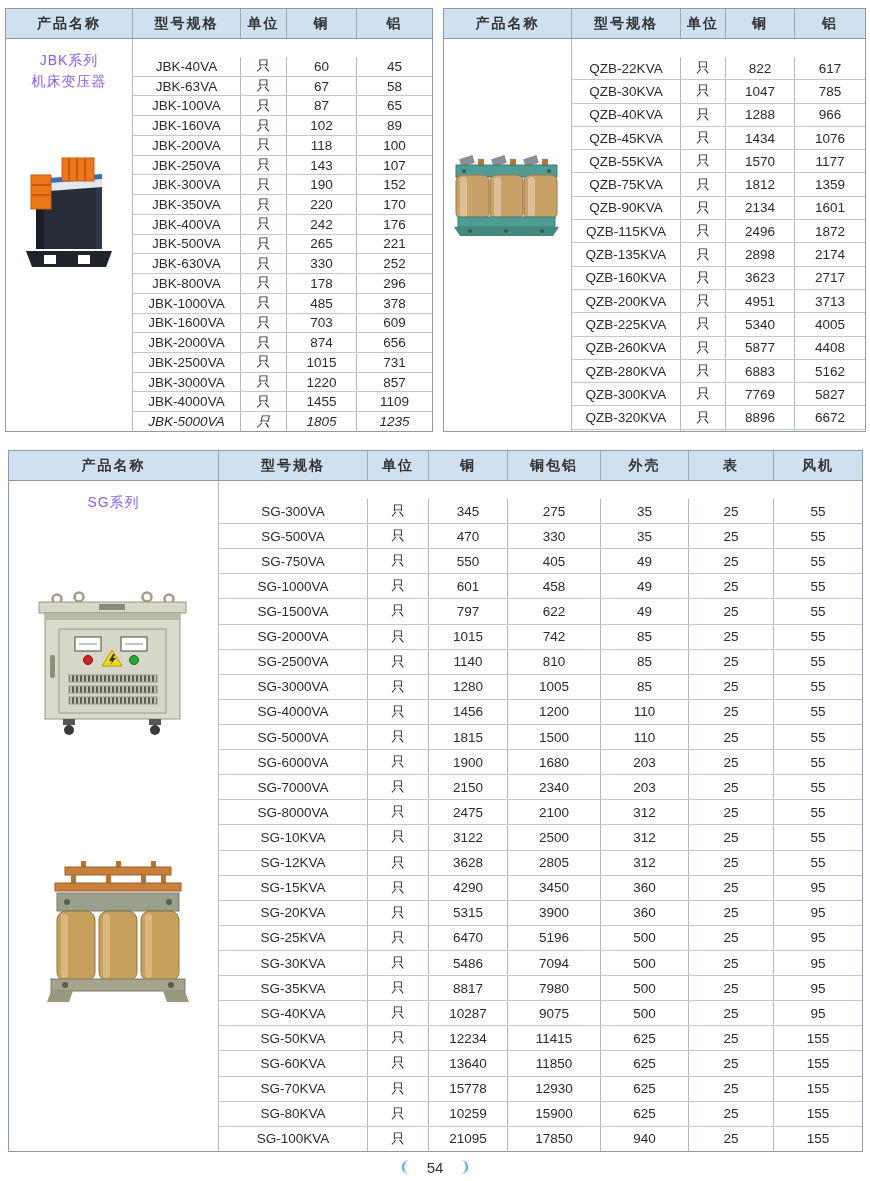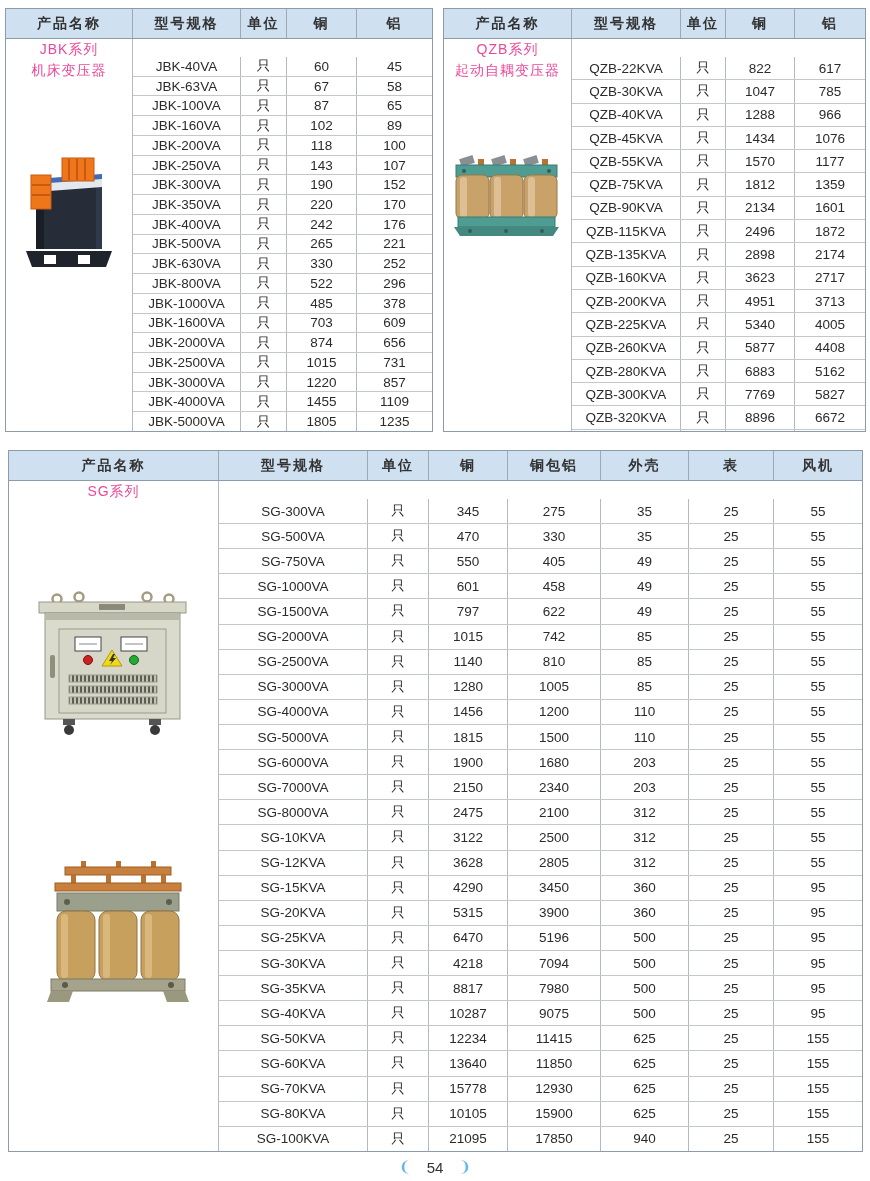--- a/index.html
+++ b/index.html
@@ -13,39 +13,39 @@
   .qzb{left:443px;top:8px;width:423px;height:424px;}
   .sg{left:8px;top:450px;width:855px;height:702px;}
 
   .thead{display:flex;height:30px;flex:0 0 30px;background:#cfe0f1;border-bottom:1px solid #8e9ba6;box-sizing:border-box;}
   .th{display:flex;align-items:center;justify-content:center;font-size:14px;font-weight:bold;color:#333;
       border-right:1px solid #9fa9b2;box-sizing:border-box;letter-spacing:2px;}
   .th:last-child{border-right:none;}
 
   .tbody{display:flex;flex:1;min-height:0;}
   .prodcell{position:relative;border-right:1px solid #b3b9be;box-sizing:border-box;flex:0 0 auto;}
-  .prodtitle{text-align:center;font-size:14px;line-height:21px;letter-spacing:1px;color:#ec4899;}
+  .prodtitle{text-align:center;font-size:14px;line-height:21px;letter-spacing:1px;color:#8b5cf6;margin-top:11px;}
   .photo{position:absolute;}
 
   .gridarea{flex:1;display:flex;flex-direction:column;min-width:0;margin-top:18px;}
   .rows{display:flex;flex-direction:column;flex:1;min-height:0;}
   .row{display:flex;flex:1;border-bottom:1px solid #c3c8cc;box-sizing:border-box;min-height:0;}
   .cell{display:flex;align-items:center;justify-content:center;font-size:13.5px;
         border-right:1px solid #b3b9be;box-sizing:border-box;overflow:hidden;white-space:nowrap;}
   .cell:last-child{border-right:none;}
 
   
   .jbk .w-name{width:127px;} .jbk .w-model{width:108px;} .jbk .w-unit{width:46px;} .jbk .w-cu{width:70px;} .jbk .w-al{flex:1;}
   .qzb .w-name{width:128px;} .qzb .w-model{width:109px;} .qzb .w-unit{width:45px;} .qzb .w-cu{width:69px;} .qzb .w-al{flex:1;}
   .sg  .w-name{width:210px;} .sg  .w-model{width:149px;} .sg  .w-unit{width:61px;} .sg  .w-cu{width:79px;}
   .sg  .w-cual{width:93px;}  .sg  .w-shell{width:88px;}  .sg  .w-meter{width:85px;} .sg  .w-fan{flex:1;}
 
   .jbk .prodcell{width:127px;} .qzb .prodcell{width:128px;} .sg .prodcell{width:210px;}
 
-  .jbk .rows .row:last-child{border-bottom:none;}
+  .jbk .rows .row:last-child{border-bottom:none;font-style:italic;}
   .sg  .rows .row:last-child{border-bottom:none;}
   .qzb .rows{flex:0 0 auto;}
   .qzb .rows .row{flex:0 0 23.3px;justify-content:space-between;}
   .qzb .filler{flex:1;border-bottom:none;}
 
   .pager{position:absolute;left:0;right:0;bottom:4px;height:20px;display:flex;align-items:center;justify-content:center;gap:16px;margin-top:20px;}
   .pagenum{font-size:15px;color:#333;}
 </style>
 </head>
 <body>
@@ -146,21 +146,21 @@
           </div>
           <div class="row">
             <div class="cell w-model">JBK-630VA</div>
             <div class="cell w-unit">只</div>
             <div class="cell w-cu">330</div>
             <div class="cell w-al">252</div>
           </div>
           <div class="row">
             <div class="cell w-model">JBK-800VA</div>
             <div class="cell w-unit">只</div>
-            <div class="cell w-cu">522</div>
+            <div class="cell w-cu">178</div>
             <div class="cell w-al">296</div>
           </div>
           <div class="row">
             <div class="cell w-model">JBK-1000VA</div>
             <div class="cell w-unit">只</div>
             <div class="cell w-cu">485</div>
             <div class="cell w-al">378</div>
           </div>
           <div class="row">
             <div class="cell w-model">JBK-1600VA</div>
@@ -206,24 +206,20 @@
 <div class="tblock qzb">
   <div class="thead">
     <div class="th w-name">产品名称</div>
     <div class="th w-model">型号规格</div>
     <div class="th w-unit">单位</div>
     <div class="th w-cu">铜</div>
     <div class="th w-al">铝</div>
   </div>
   <div class="tbody">
     <div class="prodcell">
-      <div class="prodtitle">
-        <div>QZB系列</div>
-        <div>起动自耦变压器</div>
-      </div>
       <svg class="photo" style="left:10px;top:116px;" width="105" height="88" viewBox="0 0 105 88">
         <rect x="6" y="2" width="14" height="8" fill="#8a8f94" transform="rotate(-18 13 6)"></rect>
         <rect x="38" y="2" width="14" height="8" fill="#8a8f94" transform="rotate(-18 45 6)"></rect>
         <rect x="70" y="2" width="14" height="8" fill="#8a8f94" transform="rotate(-18 77 6)"></rect>
         <rect x="24" y="4" width="6" height="7" fill="#b87333"></rect>
         <rect x="56" y="4" width="6" height="7" fill="#b87333"></rect>
         <rect x="88" y="4" width="6" height="7" fill="#b87333"></rect>
         <rect x="2" y="10" width="101" height="12" fill="#4e9c92" stroke="#3a7a72"></rect>
         <circle cx="10" cy="16" r="2" fill="#2e6058"></circle>
           <circle cx="95" cy="16" r="2" fill="#2e6058"></circle>
@@ -587,21 +583,21 @@
             <div class="cell w-unit">只</div>
             <div class="cell w-cu">6470</div>
             <div class="cell w-cual">5196</div>
             <div class="cell w-shell">500</div>
             <div class="cell w-meter">25</div>
             <div class="cell w-fan">95</div>
           </div>
           <div class="row">
             <div class="cell w-model">SG-30KVA</div>
             <div class="cell w-unit">只</div>
-            <div class="cell w-cu">4218</div>
+            <div class="cell w-cu">5486</div>
             <div class="cell w-cual">7094</div>
             <div class="cell w-shell">500</div>
             <div class="cell w-meter">25</div>
             <div class="cell w-fan">95</div>
           </div>
           <div class="row">
             <div class="cell w-model">SG-35KVA</div>
             <div class="cell w-unit">只</div>
             <div class="cell w-cu">8817</div>
             <div class="cell w-cual">7980</div>
@@ -641,21 +637,21 @@
             <div class="cell w-unit">只</div>
             <div class="cell w-cu">15778</div>
             <div class="cell w-cual">12930</div>
             <div class="cell w-shell">625</div>
             <div class="cell w-meter">25</div>
             <div class="cell w-fan">155</div>
           </div>
           <div class="row">
             <div class="cell w-model">SG-80KVA</div>
             <div class="cell w-unit">只</div>
-            <div class="cell w-cu">10105</div>
+            <div class="cell w-cu">10259</div>
             <div class="cell w-cual">15900</div>
             <div class="cell w-shell">625</div>
             <div class="cell w-meter">25</div>
             <div class="cell w-fan">155</div>
           </div>
           <div class="row">
             <div class="cell w-model">SG-100KVA</div>
             <div class="cell w-unit">只</div>
             <div class="cell w-cu">21095</div>
             <div class="cell w-cual">17850</div>

